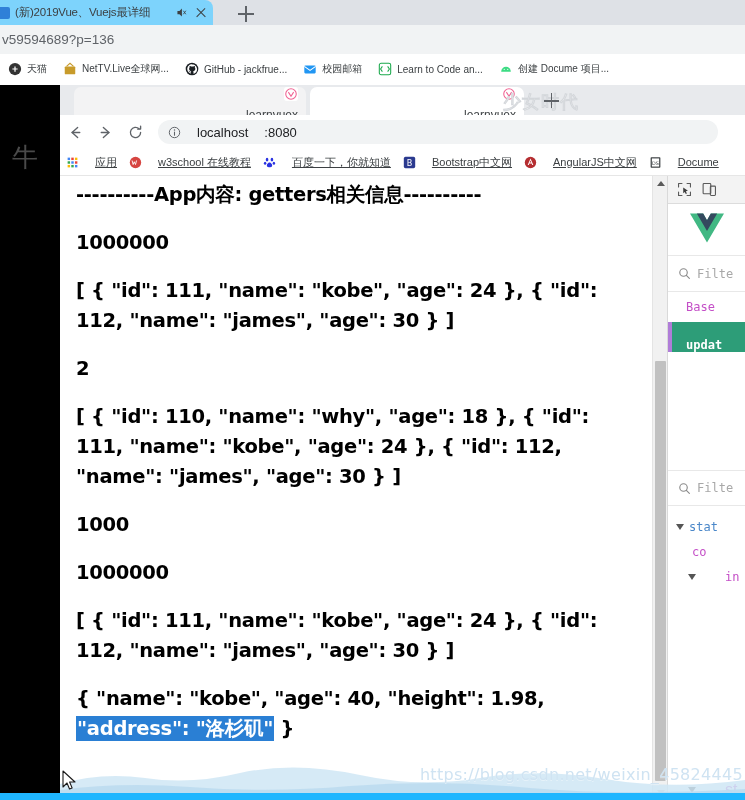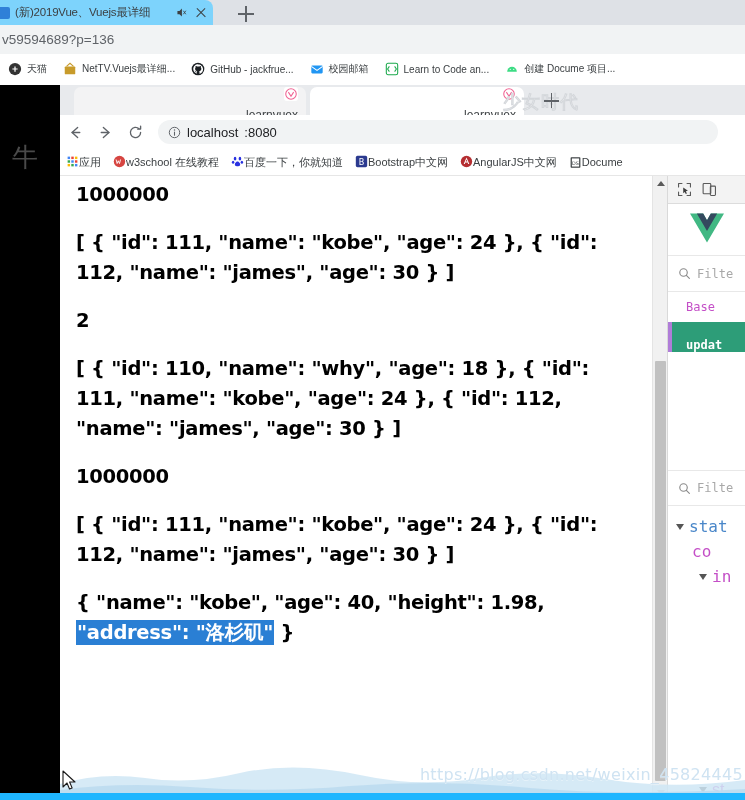--- a/index.html
+++ b/index.html
@@ -122,32 +122,32 @@
 
   .inner-toolbar {
     position:absolute; left:0; top:30px; width:685px; height:34px;
     background:#ffffff; display:flex; align-items:center; gap:0;
   }
   .nav-btn { width:30px;height:30px; display:flex;align-items:center;justify-content:center; }
   .nav-btn svg{display:block}
   .omnibox {
     margin-left:8px; height:24px; flex:1 1 auto; max-width:560px;
     background:#f1f3f4; border-radius:12px;
-    display:flex; align-items:center; gap:6px; padding:0 10px;
+    display:flex; align-items:center; gap:16px; padding:0 10px;
   }
   .info-ico { width:13px;height:13px; flex:0 0 auto; }
   .omnibox-text { font-size:13px; color:#202124; white-space:nowrap; }
 
   .inner-bookmarks {
     position:absolute; left:0; top:64px; width:685px; height:27px;
     background:#ffffff; display:flex; align-items:center;
     border-bottom:1px solid #e6e6e6;
   }
-  .bm2 { display:flex;gap:0;padding:0 6px;white-space:nowrap;
-         font-size:11px;color:#3c4043; }
+  .bm2 { display:flex;align-items:center;gap:16px;padding:0 6px;white-space:nowrap;
+         font-size:11px;color:#3c4043;text-decoration:underline; }
   .bm2-ico { width:13px;height:13px;flex:0 0 auto;display:block; }
 
   
   .page {
     position:absolute; left:0; top:91px; width:685px; height:624px;
     background:#ffffff; overflow:hidden;
   }
   .content {
     position:absolute; left:16px; top:0px; width:565px;
     padding-top:4px;
@@ -214,29 +214,29 @@
   .dt-selected {
     background:#2d9d78; color:#ffffff; font-weight:bold;
     border-left:4px solid #b07dd8; padding-left:14px;align-items:flex-end;
   }
   .dt-gap { height:118px; background:#fff; }
   .dt-filter2 {
     height:36px; display:flex; align-items:center; gap:6px;
     padding-left:10px; border-top:1px solid #e8e8e8;
     border-bottom:1px solid #e8e8e8; background:#fff;
   }
-  .dt-tree { padding-top:8px; font-family:"DejaVu Sans Mono", monospace; font-size:16px; }
+  .dt-tree { padding-top:8px; font-family:"DejaVu Sans Mono", monospace; font-size:12px; }
   .dt-row { display:flex; align-items:center; height:25px; white-space:nowrap; }
   .dt-row .caret {
     width:0;height:0;border-left:4.5px solid transparent;border-right:4.5px solid transparent;
     border-top:6px solid #555; margin-right:5px; flex:0 0 auto;
   }
   .dt-row.lvl0 { padding-left:8px; }
   .dt-row.lvl1 { padding-left:24px; }
-  .dt-row.lvl1b { padding-left:31px; }
+  .dt-row.lvl1b { padding-left:20px;gap:24px; }
   .dt-key-blue { color:#4a87c9; }
   .dt-key-purple { color:#c44fc7; }
   .dt-bottom-row { position:absolute; left:0; bottom:-2px; width:78px; }
 
   
 
   
   .wm-mountain {
     position:absolute; left:60px; bottom:0; width:685px; height:42px;
     overflow:hidden; pointer-events:none;
@@ -286,21 +286,21 @@
           <circle cx="8" cy="8" r="7" fill="#333"></circle>
           <path d="M5 8h6M8 5v6" stroke="#fff" stroke-width="1.4"></path>
         </svg>
       <span>天猫</span>
     </div>
     <div class="bm">
       <svg class="bm-ico" viewBox="0 0 16 16">
           <rect x="2" y="5" width="12" height="9" rx="1" fill="#c89b2b"></rect>
           <path d="M4 5L8 1.5 12 5" stroke="#c89b2b" stroke-width="1.3" fill="none"></path>
         </svg>
-      <span>NetTV.Vuejs最详细...</span>
+      <span>NetTV.Live全球网...</span>
     </div>
     <div class="bm">
       <svg class="bm-ico" viewBox="0 0 16 16">
           <circle cx="8" cy="8" r="7.2" fill="#1b1f23"></circle>
           <path d="M8 2.6c-3 0-5.4 2.4-5.4 5.4 0 2.4 1.5 4.4 3.7 5.1.3 0 .4-.1.4-.3v-1c-1.5.3-1.8-.7-1.8-.7-.3-.6-.6-.8-.6-.8-.5-.3 0-.3 0-.3.6 0 .9.6.9.6.5.9 1.3.6 1.6.5 0-.4.2-.6.4-.8-1.2-.1-2.5-.6-2.5-2.7 0-.6.2-1.1.6-1.4-.1-.2-.3-.8.1-1.6 0 0 .5-.1 1.5.6a5 5 0 0 1 2.7 0c1-.7 1.5-.6 1.5-.6.4.8.2 1.4.1 1.6.4.3.6.8.6 1.4 0 2.1-1.3 2.6-2.5 2.7.2.2.4.5.4 1.1v1.6c0 .2.1.3.4.3a5.4 5.4 0 0 0 3.7-5.1c0-3-2.4-5.4-5.4-5.4z" fill="#fff"></path>
         </svg>
       <span>GitHub - jackfrue...</span>
     </div>
     <div class="bm">
       <svg class="bm-ico" viewBox="0 0 16 16">
@@ -440,24 +440,26 @@
             <rect x="3.5" y="3" width="9" height="10" fill="#fff"></rect>
             <text x="8" y="10.5" font-size="6" fill="#3c4043" text-anchor="middle" font-family="DejaVu Sans">DS</text>
           </svg>
         <span>Docume</span>
       </div>
     </div>
 
     <div class="page">
 
       <div class="content">
+        <p>----------App内容: getters相关信息----------</p>
         <p>1000000</p>
         <p>[ { "id": 111, "name": "kobe", "age": 24 }, { "id": 112, "name": "james", "age": 30 } ]</p>
         <p>2</p>
         <p>[ { "id": 110, "name": "why", "age": 18 }, { "id": 111, "name": "kobe", "age": 24 }, { "id": 112, "name": "james", "age": 30 } ]</p>
+        <p>1000</p>
         <p>1000000</p>
         <p>[ { "id": 111, "name": "kobe", "age": 24 }, { "id": 112, "name": "james", "age": 30 } ]</p>
         <p><span>{ "name": "kobe", "age": 40, "height": 1.98, </span><span class="sel">"address": "洛杉矶"</span><span> }</span></p>
       </div>
 
       <div class="pg-scroll">
         <div class="pg-arrow-up">
             <span class="tri-up"></span>
           </div>
         <div class="pg-thumb"></div>

